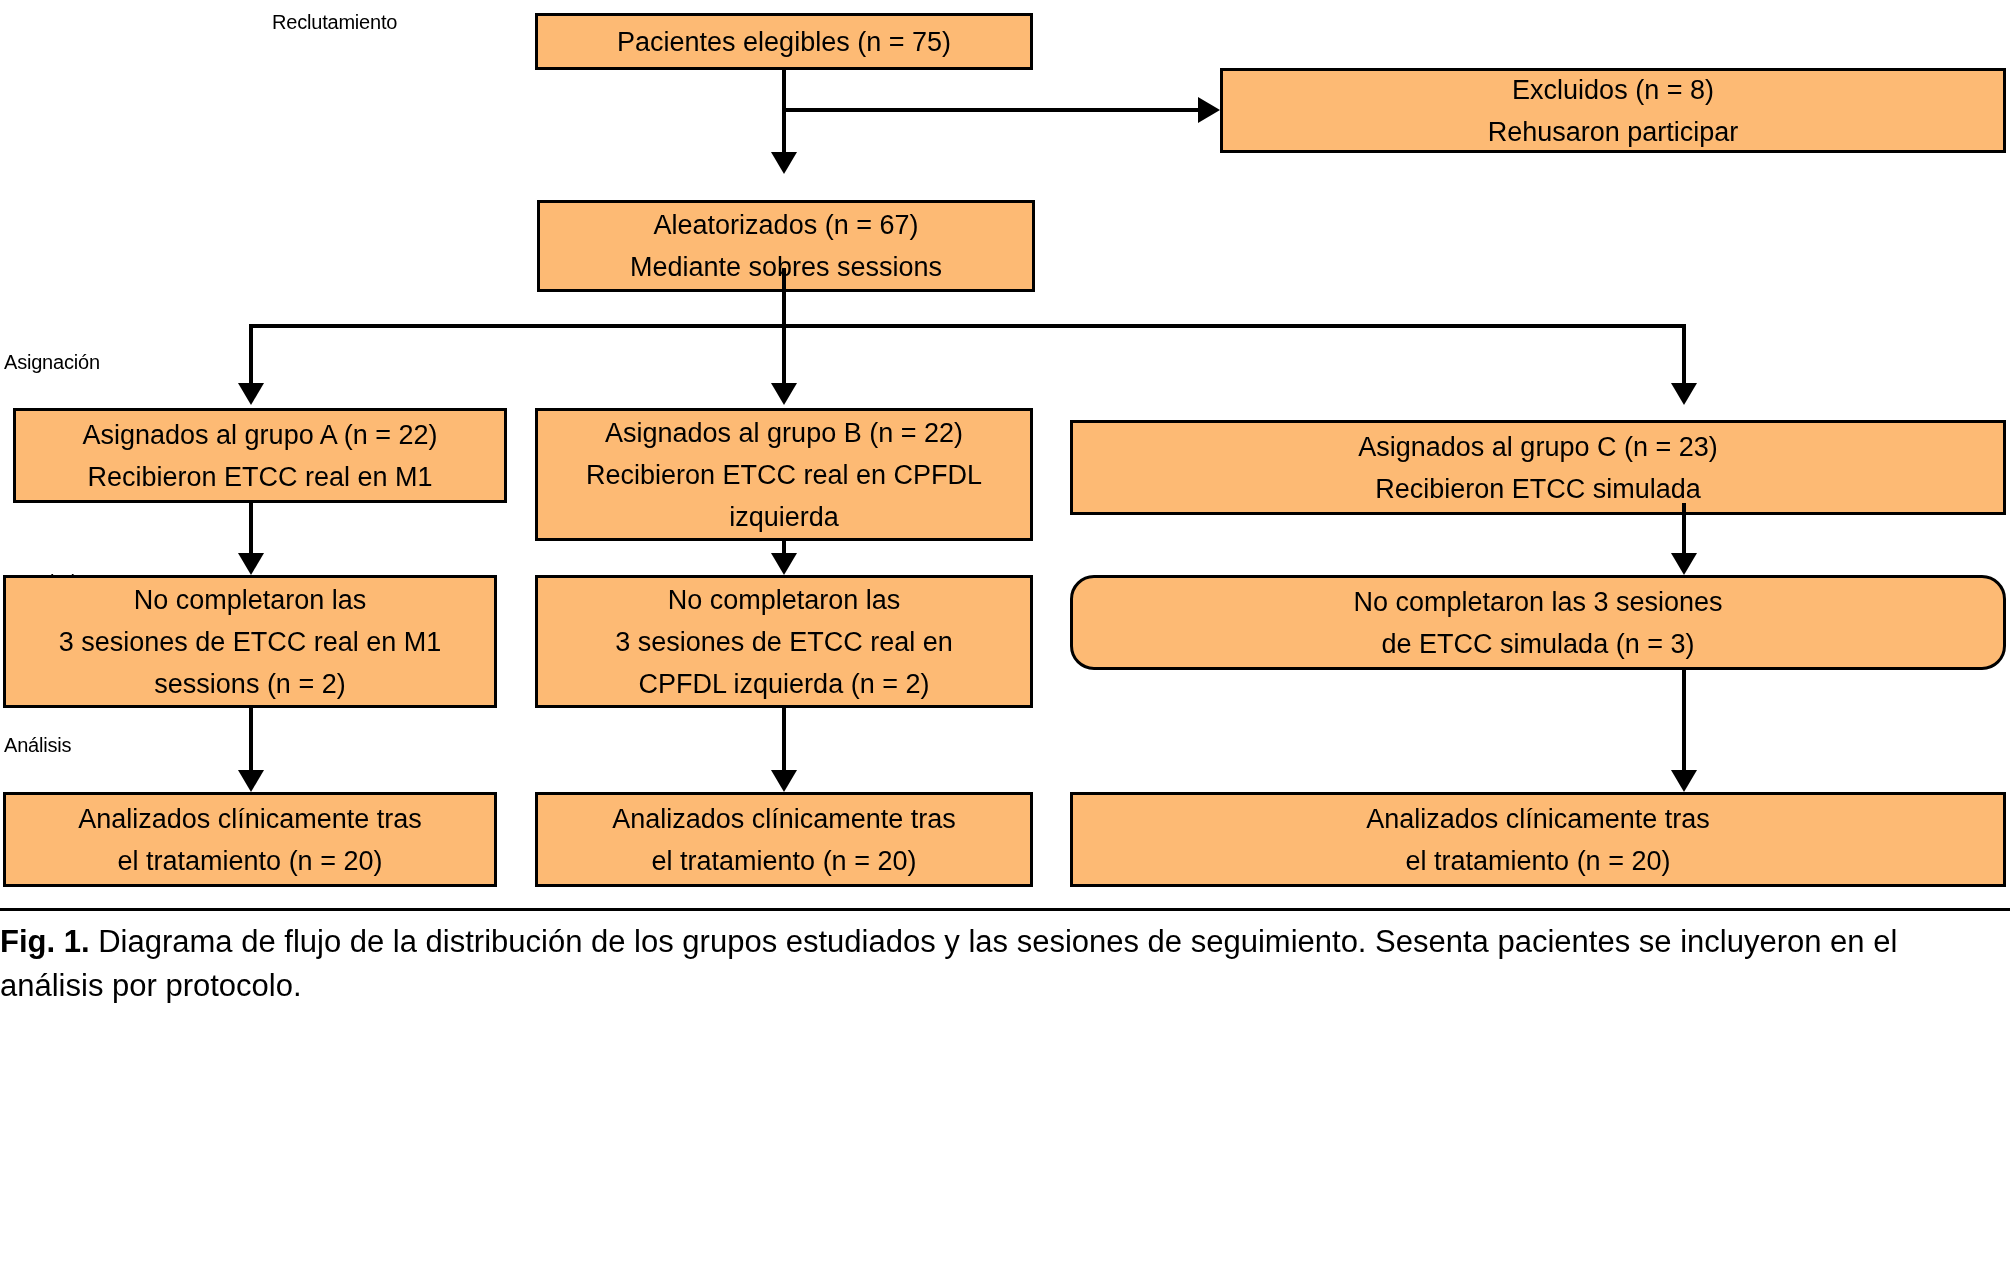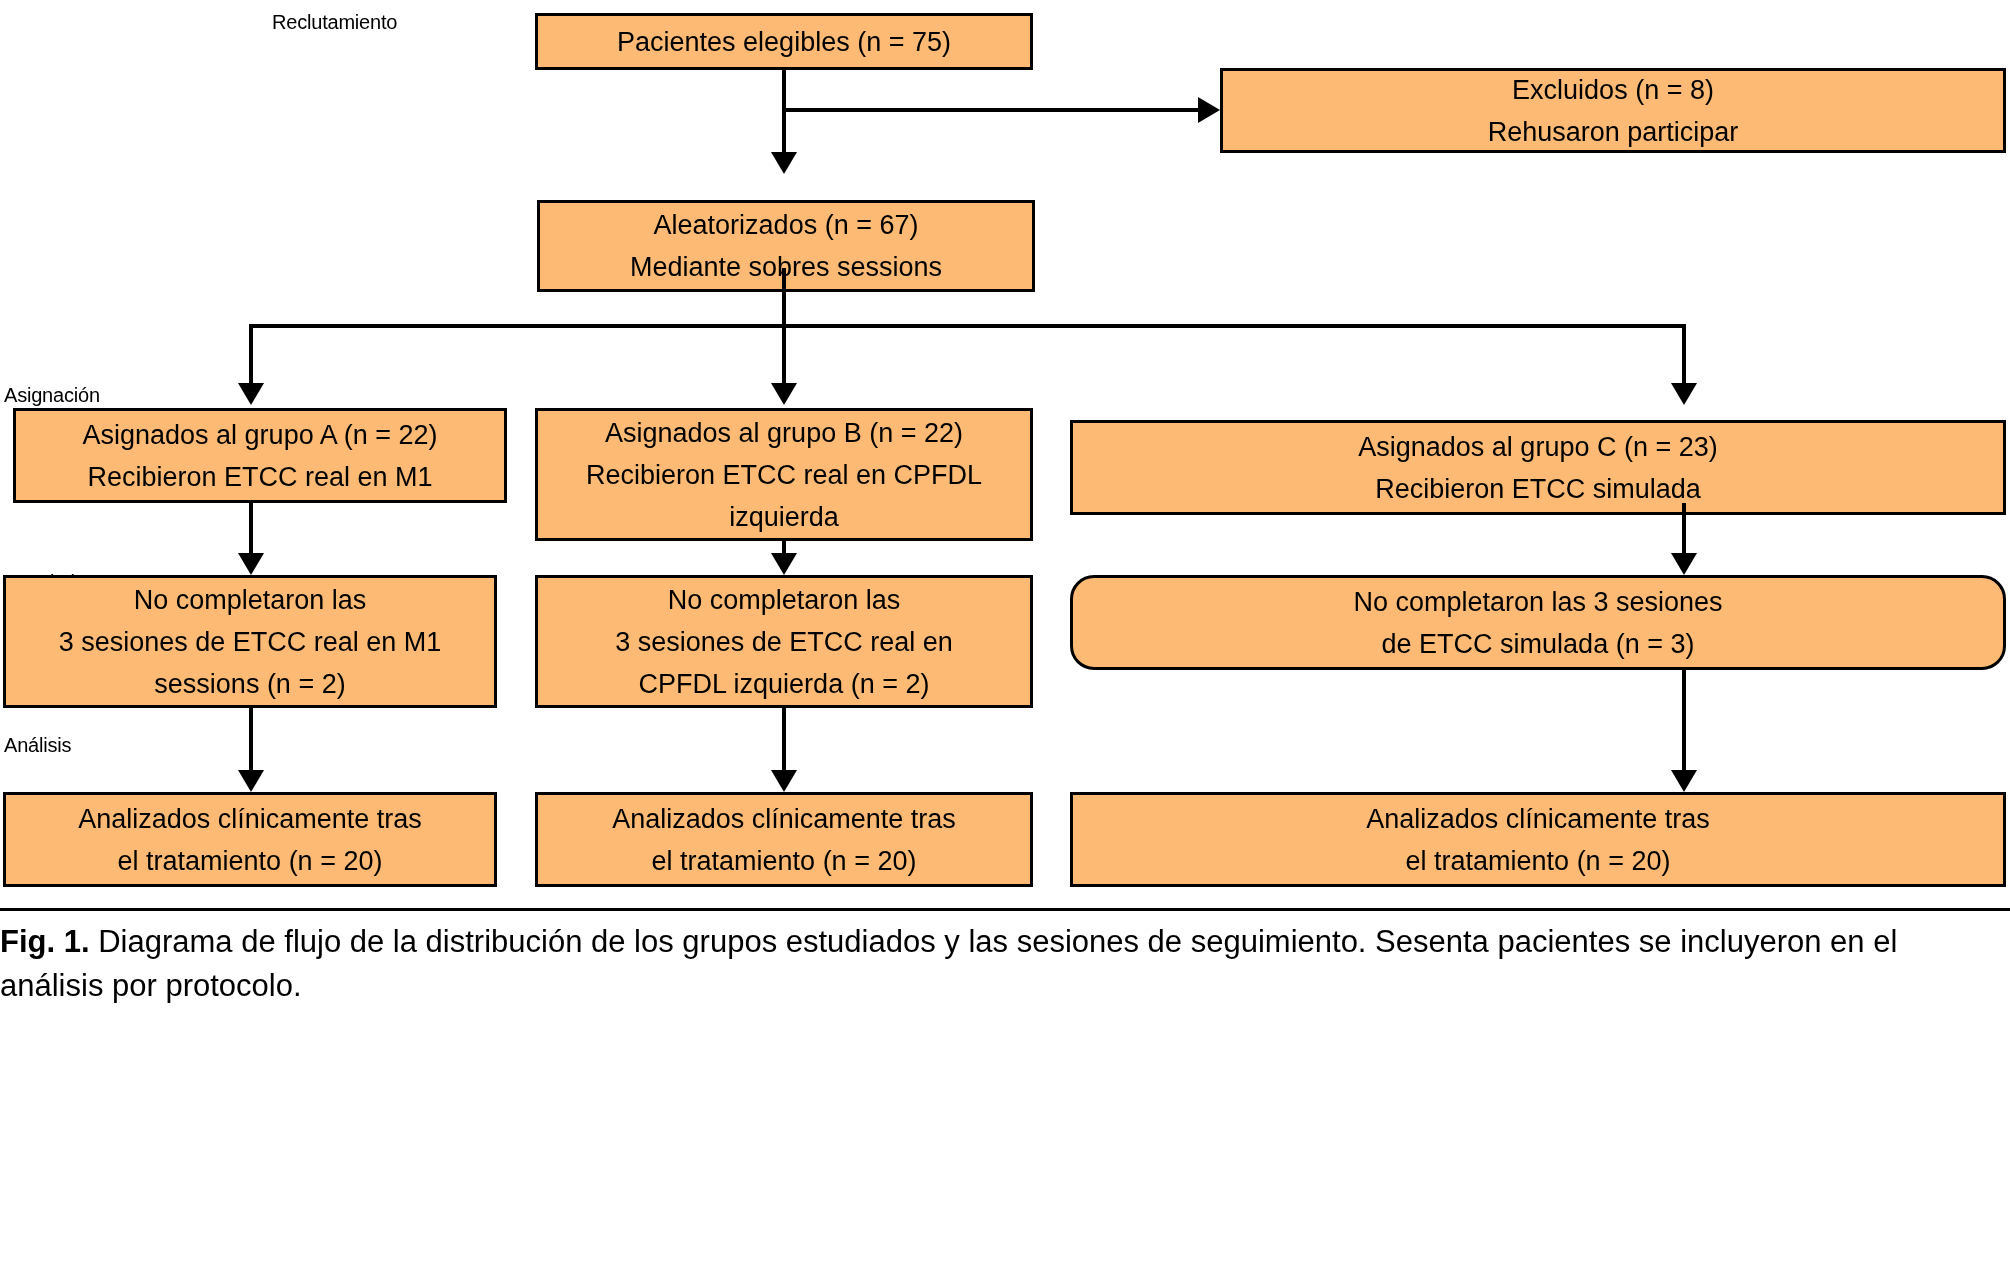--- a/index.html
+++ b/index.html
@@ -88,21 +88,21 @@
   }
   .caption b{font-weight:bold;}
 </style>
 </head>
 <body>
 
 <div id="root">
 
   <div class="stage-label" style="left:272px;top:4px;">Reclutamiento</div>
 
-  <div class="stage-label" style="left:4px;top:344px;margin-top:33px;">Asignación</div>
+  <div class="stage-label" style="left:4px;top:344px;">Asignación</div>
 
   <div class="stage-label" style="left:4px;top:564px;">Seguimiento</div>
 
   <div class="stage-label" style="left:4px;top:727px;">Análisis</div>
 
   <div class="box" style="left:535px;top:13px;width:498px;height:57px;">
     <span class="ln">Pacientes elegibles (n = 75)</span>
   </div>
 
   <div class="vline" style="left:782px;top:70px;height:100px;"></div>

